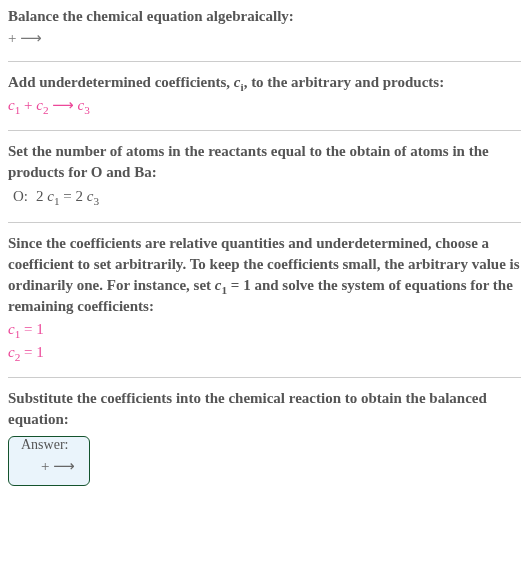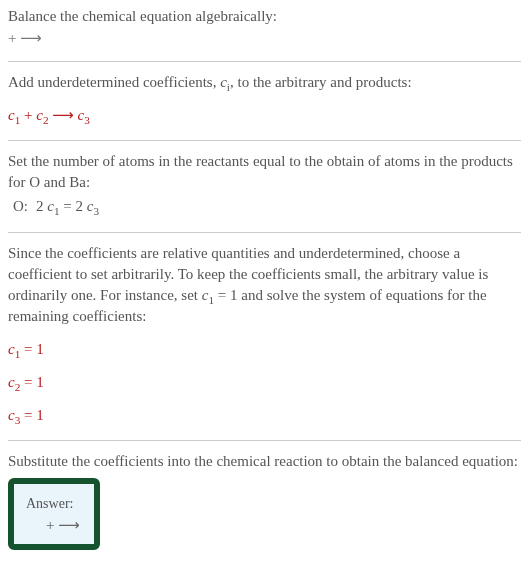--- a/index.html
+++ b/index.html
@@ -14,33 +14,34 @@
       background: #fff;
       width: 529px;
       padding: 6px 8px;
     }
     .section {
       margin-bottom: 0;
     }
     .text-line {
       line-height: 1.4;
       color: #555;
+      font-weight: bold;
     }
     .arrow-line {
       color: #777;
       margin-top: 2px;
     }
     .divider {
       border: none;
       border-top: 1px solid #ccc;
       margin: 14px 0 10px 0;
     }
     .eq-line {
-      color: #b91c1c;
-      margin-top: 12px;
+      color: #ec4899;
+      margin-top: 2px;
       line-height: 1.4;
     }
     .atom-table {
       margin-top: 2px;
       color: #555;
     }
     .atom-row {
       display: flex;
       line-height: 1.5;
     }
@@ -52,23 +53,23 @@
     .atom-eq {
     }
     sub {
       font-size: 0.75em;
       vertical-align: sub;
       line-height: 0;
     }
     .answer-box {
       display: inline-block;
       background: #eaf4fb;
-      border: 6px solid #14532d;
+      border: 1px solid #14532d;
       border-radius: 6px;
-      padding: 12px 14px 10px 12px;
+      padding: 0 14px 10px 12px;
       margin-top: 6px;
     }
     .answer-label {
       color: #555;
       font-size: 14px;
     }
     .answer-content {
       color: #666;
       margin-top: 4px;
       padding-left: 20px;
@@ -117,23 +118,20 @@
 <div class="section">
   <div class="text-line">
     <span>Since the coefficients are relative quantities and underdetermined, choose a coefficient to set arbitrarily. To keep the coefficients small, the arbitrary value is ordinarily one. For instance, set </span><span class="italic-c">c</span><sub>1</sub><span> = 1 and solve the system of equations for the remaining coefficients:</span>
   </div>
   <div class="eq-line">
     <span class="italic-c">c</span><sub>1</sub><span> = 1</span>
   </div>
   <div class="eq-line">
     <span class="italic-c">c</span><sub>2</sub><span> = 1</span>
   </div>
-  <div class="eq-line">
-    <span class="italic-c">c</span><sub>3</sub><span> = 1</span>
-  </div>
 </div>
 
 <hr class="divider">
 
 <div class="section">
   <div class="text-line">Substitute the coefficients into the chemical reaction to obtain the balanced equation:</div>
 </div>
 
 <div class="answer-box">
   <div class="answer-label">Answer:</div>

